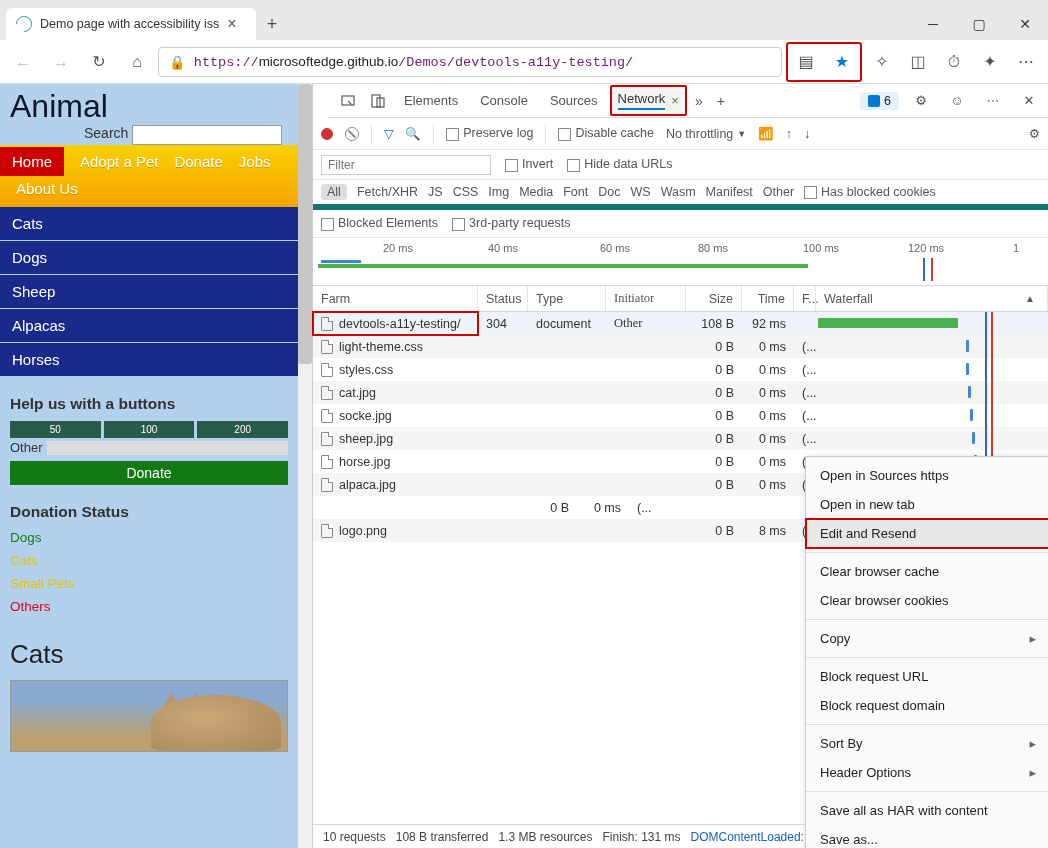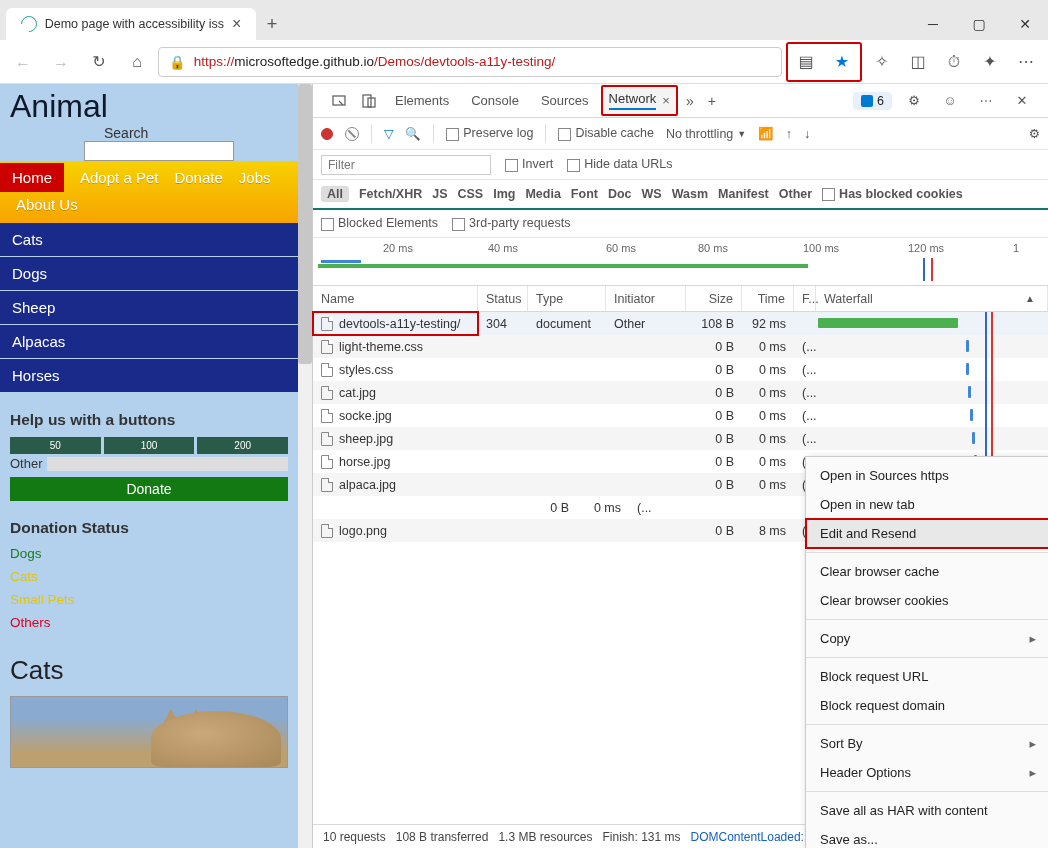--- a/index.html
+++ b/index.html
@@ -2,48 +2,48 @@
 <html><head>
 <meta charset="utf-8">
 <style>
   * { margin: 0; padding: 0; box-sizing: border-box; font-family: "Segoe UI", Arial, sans-serif; }
   body { width: 1048px; height: 848px; background: #e8e8e8; overflow: hidden; font-size: 13px; color: #333; }
   .window { width: 100%; height: 100%; background: #e8e8e8; display: flex; flex-direction: column; }
 
   
   .titlebar { height: 40px; display: flex; align-items: flex-end; }
   .tabstrip { display: flex; align-items: center; padding-left: 6px; }
-  .browser-tab { background: #fff; border-radius: 6px 6px 0 0; height: 32px; display: flex; align-items: center; padding: 0 10px; gap: 8px; min-width: 250px; font-size: 12.5px; justify-content: center; }
+  .browser-tab { background: #fff; border-radius: 6px 6px 0 0; height: 32px; display: flex; align-items: center; padding: 0 10px; gap: 8px; min-width: 250px; font-size: 12.5px; }
   .browser-tab .favicon { width: 16px; height: 16px; border: 1.5px solid #3a9; border-radius: 50%; border-bottom-color: transparent; transform: rotate(45deg); }
   .tab-close { font-size: 16px; color: #555; }
   .newtab { width: 32px; height: 32px; display: flex; align-items: center; justify-content: center; font-size: 18px; color: #555; }
   .win-controls { margin-left: auto; display: flex; }
   .win-btn { width: 46px; height: 32px; display: flex; align-items: center; justify-content: center; font-size: 14px; color: #333; }
 
   
   .addrbar { height: 44px; background: #fff; border-bottom: 1px solid #ddd; display: flex; align-items: center; padding: 0 6px; gap: 4px; }
   .nav-btn { width: 34px; height: 34px; display: flex; align-items: center; justify-content: center; color: #555; font-size: 16px; }
   .nav-btn.disabled { color: #bbb; }
   .url-box { flex: 1; height: 30px; border: 1px solid #ccc; border-radius: 4px; display: flex; align-items: center; padding: 0 10px; font-size: 13.5px; gap: 8px; }
   .url-box .lock { color: #666; }
-  .url-box .url-gray { color: #b91c1c; }
+  .url-box .url-gray { color: #701a75; font-family: Liberation Mono, monospace; }
   .url-box .url-black { color: #222; }
   .addr-icon { width: 32px; height: 32px; display: flex; align-items: center; justify-content: center; color: #555; font-size: 16px; }
   .star-fill { color: #0078d4; }
   .reader-box { border: 2px solid #c00; border-radius: 3px; padding: 2px 2px; display: flex; align-items: center; gap: 4px; }
 
   
   .content-row { flex: 1; display: flex; overflow: hidden; }
   .page-pane { width: 312px; background: #b3d1ed; display: flex; flex-direction: column; position: relative; }
   .page-scroll { position: absolute; right: 0; top: 0; width: 14px; height: 100%; background: #f0f0f0; }
   .page-thumb { position: absolute; right: 0; top: 0; width: 14px; height: 280px; background: #c7c7c7; border-radius: 3px; }
   .page-inner { padding-right: 14px; }
   .animal-title { font-size: 32px; color: #0f172a; padding: 4px 10px 0; font-weight: 400; }
   .search-row { padding: 0 0 0 84px; }
-  .search-label { font-size: 14px; margin-left: 20px; }
+  .search-label { font-size: 14px; }
   .search-box { background: #fff; height: 20px; width: 150px; border: 1px solid #999; display: inline-block; vertical-align: middle; }
   .nav-grad { background: linear-gradient(#f7d100, #f7a400); padding: 2px 0 6px; }
   .nav-row1 { display: flex; align-items: center; gap: 16px; padding: 6px 10px; font-size: 15px; }
   .nav-home { background: #c00; color: #fff; padding: 6px 12px; margin: -6px 0 -6px -10px; }
   .nav-link { color: #fff; text-shadow: 0 1px 0 rgba(0,0,0,0.2); }
   .nav-row2 { padding: 4px 16px; color: #fff; font-size: 15px; }
   .sidebar-list { }
   .side-item { background: #1a2a8a; color: #fff; padding: 8px 12px; border-bottom: 1px solid #b3d1ed; font-size: 15px; }
   .donate-h { font-weight: 600; font-size: 15.5px; padding: 18px 10px 8px; }
   .donate-row { display: flex; gap: 3px; padding: 0 10px; }
@@ -55,54 +55,54 @@
   .status-list { padding: 0 10px; font-size: 13.5px; line-height: 1.7; }
   .s-green { color: #1a7a1a; } .s-yellow { color: #e7c400; } .s-red { color: #d02; }
   .cats-h { font-size: 26px; padding: 20px 10px 10px; color: #222; font-weight: 400; }
   .cats-img { margin: 0 10px; height: 72px; background: linear-gradient(#8aaad0 0%, #8aaad0 30%, #bca070 80%); border: 1px solid #999; position: relative; overflow: hidden; }
   .cat-shape { position: absolute; bottom: 0; left: 140px; width: 130px; height: 56px; background: radial-gradient(ellipse at 40% 40%, #caa878, #a8875a); border-radius: 50% 50% 10% 10%; }
   .cat-ear { position: absolute; bottom: 40px; left: 150px; width: 0; height: 0; border-left: 10px solid transparent; border-right: 10px solid transparent; border-bottom: 18px solid #b8966a; }
   .cat-ear2 { left: 175px; }
 
   
   .devtools { flex: 1; background: #fff; display: flex; flex-direction: column; border-left: 1px solid #ccc; position: relative; }
-  .dt-tabs { height: 34px; border-bottom: 1px solid #d8d8d8; display: flex; align-items: center; padding: 0 12px; gap: 2px; }
+  .dt-tabs { height: 34px; border-bottom: 1px solid #d8d8d8; display: flex; align-items: center; padding: 0 5px; gap: 2px; margin-left: 16px; }
   .dt-tab-icon { width: 28px; height: 28px; display: flex; align-items: center; justify-content: center; color: #555; }
   .dt-tab { padding: 6px 10px; color: #555; font-size: 13px; }
   .dt-tab-net { border: 2px solid #c00; border-radius: 2px; padding: 4px 6px; display: flex; align-items: center; gap: 6px; background: #f4f4f4; }
   .dt-tab-net-inner { border-bottom: 2px solid #0078d4; padding-bottom: 2px; color: #333; }
   .chev { color: #555; padding: 0 6px; font-size: 14px; }
   .dt-right { margin-left: auto; display: flex; align-items: center; gap: 8px; }
   .issue-badge { background: #e7f0fb; border-radius: 4px; padding: 2px 8px; color: #0b5; display: flex; align-items: center; gap: 4px; font-size: 12.5px; }
   .issue-badge .dot { width: 12px; height: 12px; background: #0078d4; border-radius: 2px; display: inline-block; }
 
   .net-toolbar { height: 32px; border-bottom: 1px solid #e5e5e5; display: flex; align-items: center; padding: 0 8px; gap: 12px; color: #555; font-size: 12.5px; }
   .rec-dot { width: 12px; height: 12px; border: 1.5px solid #c33; border-radius: 50%; background: #c33; }
   .no-sym { width: 14px; height: 14px; border: 1.5px solid #888; border-radius: 50%; position: relative; }
   .no-sym::after { content: ""; position: absolute; left: 1px; top: 5px; width: 10px; height: 1.5px; background: #888; transform: rotate(45deg); }
   .filter-icon { color: #0078d4; }
   .chk { width: 13px; height: 13px; border: 1px solid #888; display: inline-block; vertical-align: middle; margin-right: 4px; }
   .throttle { display: flex; align-items: center; gap: 4px; }
   .gear-right { margin-left: auto; }
 
   .filter-row { height: 30px; border-bottom: 1px solid #e5e5e5; display: flex; align-items: center; padding: 0 8px; gap: 14px; font-size: 12.5px; color: #555; }
   .filter-input { width: 170px; height: 20px; border: 1px solid #ccc; padding: 0 6px; color: #888; font-size: 12px; }
-  .type-row { min-height: 30px; display: flex; align-items: center; padding: 4px 8px; gap: 10px; font-size: 12.5px; color: #555; flex-wrap: wrap; border-bottom: 2px solid #0f766e; font-weight: bold; }
+  .type-row { min-height: 30px; display: flex; align-items: center; padding: 4px 8px; gap: 10px; font-size: 12.5px; color: #555; flex-wrap: wrap; border-bottom: 6px solid #0f766e; }
   .type-all { background: #ddd; padding: 1px 6px; border-radius: 3px; }
   .more-row { height: 28px; display: flex; align-items: center; padding: 0 8px; gap: 14px; font-size: 12.5px; color: #555; border-bottom: 1px solid #e5e5e5; }
 
   .timeline { height: 48px; border-bottom: 1px solid #d8d8d8; position: relative; font-size: 11px; color: #666; }
   .tl-tick { position: absolute; top: 4px; }
   .tl-bar { position: absolute; top: 26px; height: 4px; }
   .tl-line { position: absolute; top: 20px; bottom: 4px; width: 2px; }
 
   .net-table { flex: 1; position: relative; font-size: 12.5px; }
   .nt-head { display: flex; background: #fff; border-bottom: 1px solid #d8d8d8; height: 26px; align-items: center; color: #555; }
   .nt-head > div { padding: 0 8px; border-right: 1px solid #e5e5e5; height: 100%; display: flex; align-items: center; }
-  .c-name { width: 165px; } .c-status { width: 50px; } .c-type { width: 78px; } .c-init { width: 80px; } .c-size { width: 56px; justify-content: flex-end; } .c-time { width: 52px; justify-content: flex-end; } .c-f { width: 22px; } .c-wf { flex: 1; }
+  .c-name { width: 165px; } .c-status { width: 50px; } .c-type { width: 78px; } .c-init { width: 80px; font-family: Liberation Serif, serif; } .c-size { width: 56px; justify-content: flex-end; } .c-time { width: 52px; justify-content: flex-end; } .c-f { width: 22px; } .c-wf { flex: 1; }
   .nt-row { display: flex; height: 23px; align-items: center; }
   .nt-row.alt { background: #f5f5f5; }
   .nt-row.sel { background: #eef3f9; }
   .nt-row > div { padding: 0 8px; white-space: nowrap; overflow: hidden; height: 100%; display: flex; align-items: center; }
   .nt-row .c-size, .nt-row .c-time { justify-content: flex-end; }
   .file-icon { width: 12px; height: 14px; border: 1px solid #888; border-radius: 1px; margin-right: 6px; flex-shrink: 0; position: relative; }
   .file-icon::after { content: ""; position: absolute; right: -1px; top: -1px; width: 4px; height: 4px; background: #fff; border-left: 1px solid #888; border-bottom: 1px solid #888; }
   .row-hl { outline: 2px solid #c00; outline-offset: -1px; }
   .wf-bar { height: 10px; border-radius: 1px; }
   .wf-green { background: #4caf50; }
@@ -301,34 +301,34 @@
         </div>
 
       <div class="more-row">
         <label><span class="chk"></span><span>Blocked Elements</span></label>
         <label><span class="chk"></span><span>3rd-party requests</span></label>
       </div>
 
       <div class="timeline">
         <span class="tl-tick" style="left:70px">20 ms</span>
         <span class="tl-tick" style="left:175px">40 ms</span>
-        <span class="tl-tick" style="left:293px">60 ms</span>
+        <span class="tl-tick" style="left:287px">60 ms</span>
         <span class="tl-tick" style="left:385px">80 ms</span>
         <span class="tl-tick" style="left:490px">100 ms</span>
         <span class="tl-tick" style="left:595px">120 ms</span>
         <span class="tl-tick" style="left:700px">1</span>
         <div class="tl-bar" style="left:5px;width:490px;background:#4caf50"></div>
         <div class="tl-bar" style="left:8px;width:40px;background:#3f87d6;top:22px;height:3px"></div>
         <div class="tl-line" style="left:610px;background:#36c"></div>
         <div class="tl-line" style="left:618px;background:#d33"></div>
       </div>
 
       <div class="net-table">
         <div class="nt-head">
-          <div class="c-name">Name</div>
+          <div class="c-name">Farm</div>
           <div class="c-status">Status</div>
           <div class="c-type">Type</div>
           <div class="c-init">Initiator</div>
           <div class="c-size">Size</div>
           <div class="c-time">Time</div>
           <div class="c-f">F...</div>
           <div class="c-wf">
               <span>Waterfall</span>
               <span class="wf-head-arrow">▲</span>
             </div>

